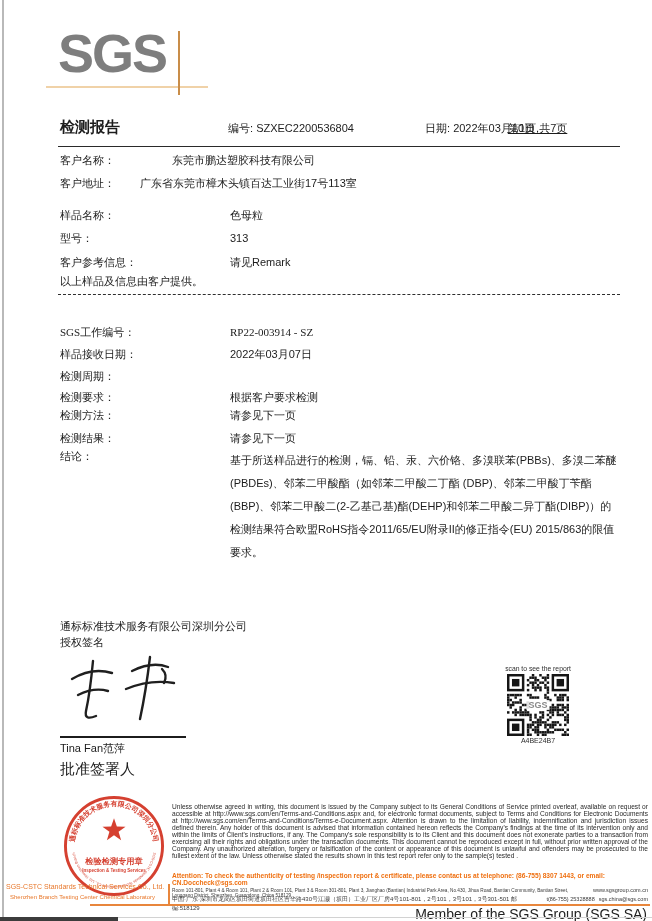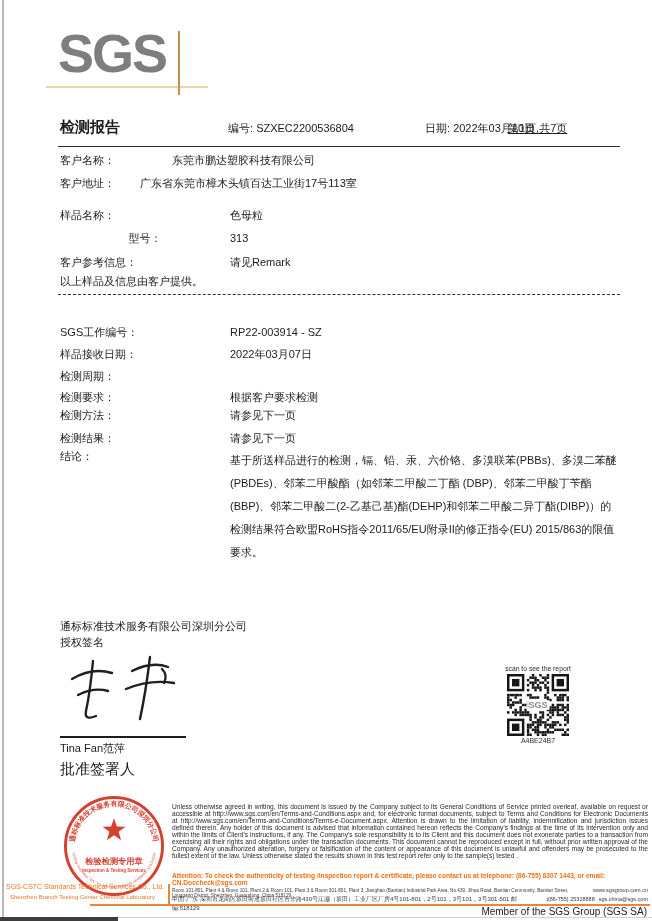--- a/index.html
+++ b/index.html
@@ -50,21 +50,21 @@
               text-align:justify;color:#2a2a2a;}
   .attention{position:absolute;left:172px;top:873px;width:476px;font-size:6.6px;line-height:6.9px;
              font-weight:bold;color:#ef7011;}
   .addr-row{position:absolute;left:172px;width:476px;display:flex;justify-content:space-between;
             align-items:baseline;color:#3a3a3a;}
   .addr-en{top:887px;font-size:4.7px;}
   .addr-cn{top:895px;font-size:6px;}
   .addr-row .site{font-size:5.5px;white-space:nowrap;margin-left:4px;}
   .fdiv-v{position:absolute;left:168px;top:884px;width:1.5px;height:20px;background:#e8863c;}
   .fdiv-h{position:absolute;left:90px;top:904px;width:560px;height:1.5px;background:#e8863c;}
-  .member{position:absolute;right:5px;top:906px;font-size:10px;color:#222;}
+  .member{position:absolute;right:5px;top:906px;font-size:14px;color:#222;}
 </style>
 </head>
 <body>
 
 <div class="page">
 
   <div class="edge-left"></div>
 
   <div class="logo">SGS</div>
   <div class="logo-hline"></div>
@@ -82,33 +82,33 @@
   </div>
   <div class="kv" style="top:176px;">
     <span class="k w1">客户地址：</span>
     <span class="v">广东省东莞市樟木头镇百达工业街17号113室</span>
   </div>
 
   <div class="kv" style="top:208px;">
     <span class="k w2">样品名称：</span>
     <span class="v">色母粒</span>
   </div>
-  <div class="kv" style="top:231px;text-align:center;">
+  <div class="kv" style="top:231px;">
     <span class="k w2">型号：</span>
     <span class="v">313</span>
   </div>
   <div class="kv" style="top:255px;">
     <span class="k w2">客户参考信息：</span>
     <span class="v">请见Remark</span>
   </div>
   <div class="note">以上样品及信息由客户提供。</div>
 
   <div class="dashed"></div>
 
-  <div class="kv" style="top:325px;">
+  <div class="kv" style="top:325px;font-family:Liberation Serif, serif;">
     <span class="k w2">SGS工作编号：</span>
     <span class="v">RP22-003914 - SZ</span>
   </div>
   <div class="kv" style="top:347px;">
     <span class="k w2">样品接收日期：</span>
     <span class="v">2022年03月07日</span>
   </div>
   <div class="kv" style="top:369px;">
     <span class="k w2">检测周期：</span>
   </div>

